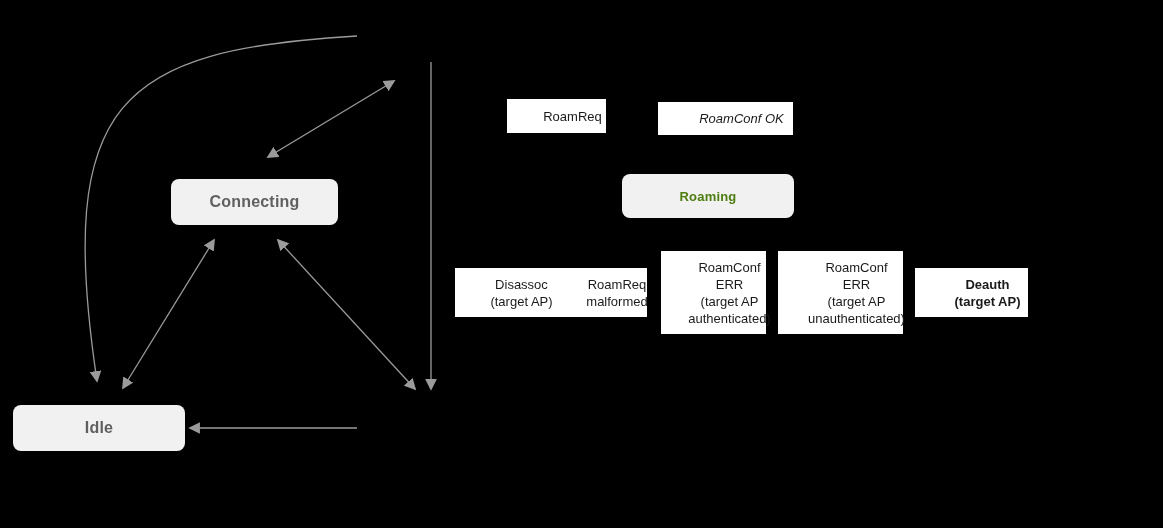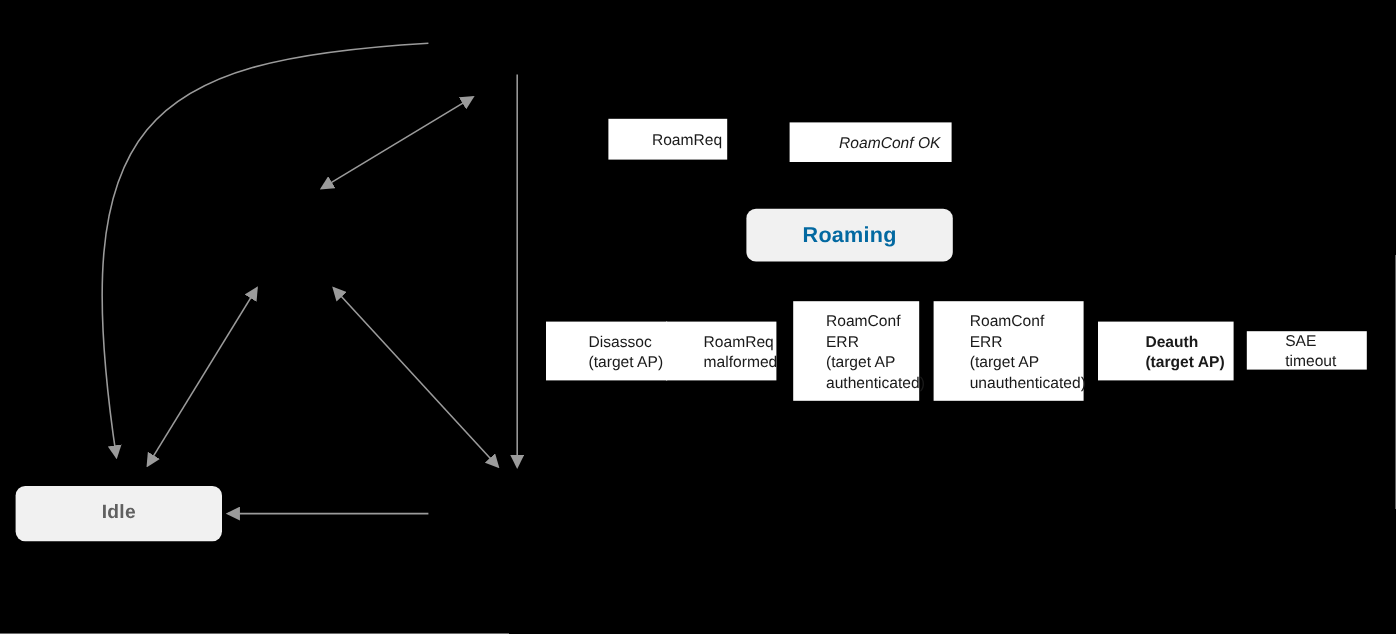--- a/index.html
+++ b/index.html
@@ -30,32 +30,33 @@
     display: flex;
     align-items: center;
     justify-content: center;
     font-weight: bold;
     font-size: 16px;
     color: #606060;
     letter-spacing: 0.2px;
     box-sizing: border-box;
   }
   .state--active {
-    color: #0369a1;
-    font-size: 18px;
+    color: #4d7c0f;
+    font-size: 13px;
   }
   .tlabel {
     position: absolute;
     background: #ffffff;
     color: #1a1a1a;
     font-size: 13px;
     line-height: 17px;
     display: flex;
     align-items: center;
     justify-content: center;
+    text-align: center;
     white-space: pre-line;
     box-sizing: border-box;
     padding-left: 32px;
   }
 </style>
 </head>
 <body>
 
 <div id="canvas">
 
@@ -67,20 +68,23 @@
     </defs>
     <path d="M357,36 C120,50 55,100 97,381" fill="none" stroke="#9b9b9b" stroke-width="1.3" marker-end="url(#ah)"></path>
     <path d="M268,157 L394,81" fill="none" stroke="#9b9b9b" stroke-width="1.3" marker-start="url(#ah)" marker-end="url(#ah)"></path>
     <path d="M431,62 L431,389" fill="none" stroke="#9b9b9b" stroke-width="1.3" marker-end="url(#ah)"></path>
     <path d="M214,240 L123,388" fill="none" stroke="#9b9b9b" stroke-width="1.3" marker-start="url(#ah)" marker-end="url(#ah)"></path>
     <path d="M278,240 L415,389" fill="none" stroke="#9b9b9b" stroke-width="1.3" marker-start="url(#ah)" marker-end="url(#ah)"></path>
     <path d="M357,428 L190,428" fill="none" stroke="#9b9b9b" stroke-width="1.3" marker-end="url(#ah)"></path>
   </svg>
 
 
+  <div class="state" style="left:171px; top:179px; width:167px; height:46px;">
+    <span>Connecting</span>
+  </div>
 
   <div class="state state--active" style="left:622px; top:174px; width:172px; height:44px;">
     <span>Roaming</span>
   </div>
 
   <div class="state" style="left:13px; top:405px; width:172px; height:46px;">
     <span>Idle</span>
   </div>
 
 
@@ -100,15 +104,14 @@
 authenticated)</div>
 
   <div class="tlabel" style="left:778px; top:251px; width:125px; height:83px;">RoamConf
 ERR
 (target AP
 unauthenticated)</div>
 
   <div class="tlabel" style="left:915px; top:268px; width:113px; height:49px;font-weight:bold;">Deauth
 (target AP)</div>
 
-  <div class="tlabel" style="left:1039px; top:276px; width:100px; height:32px;">SAE timeout</div>
 
 </div>
 
 </body></html>

